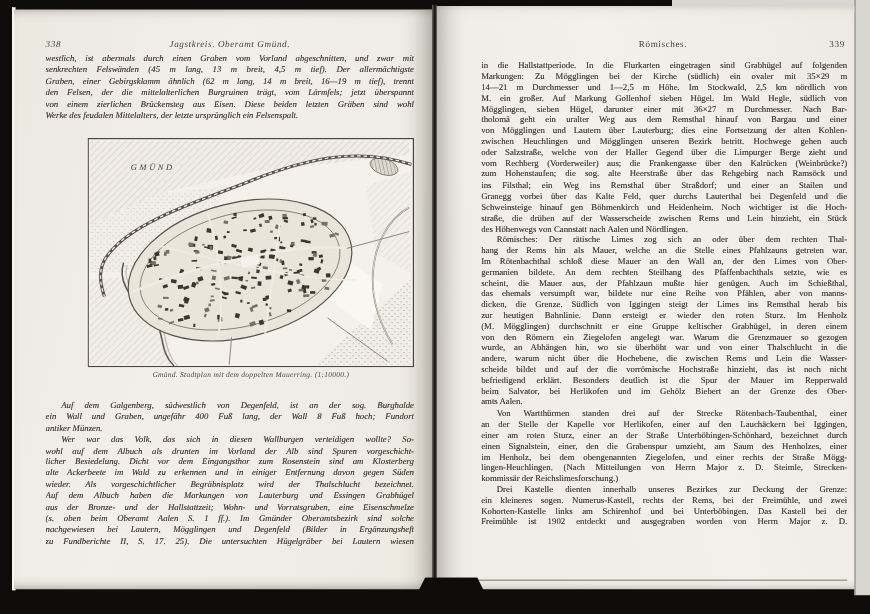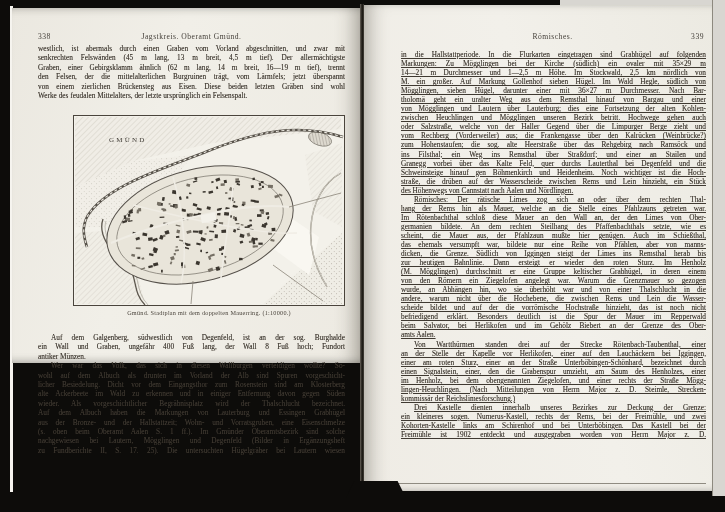--- a/index.html
+++ b/index.html
@@ -14,40 +14,41 @@
   .bg-rightstrip{position:absolute;left:712px;top:0;width:13px;height:496px;background:#d8d6d1;border-left:1px solid #8d897f;}
   .edge-left-highlight{position:absolute;left:10px;top:6px;width:3px;height:486px;background:#f6f4ef;}
   .gutter{position:absolute;left:360px;top:4px;width:4px;height:489px;
     background:linear-gradient(to right,#6a645c,#17140f 55%,#45413a);}
   .binding-foot{position:absolute;left:346px;top:481px;width:60px;height:17px;background:#0d0c0a;
     clip-path:polygon(14% 0,86% 0,100% 100%,0 100%);}
   .page-bottom-line-right{position:absolute;left:380px;top:483px;width:326px;height:1px;background:#8f8b81;}
   
   .page{position:absolute;color:var(--ink,#3f3931);}
   .page-left{
-    left:12px;top:8px;width:348px;height:355px;
+    left:12px;top:8px;width:348px;height:483px;
     background:linear-gradient(105deg,#ebe8e0,#f1efe8 40%,#edeae2);
     box-shadow:inset -16px 0 20px -12px rgba(55,50,40,.45), inset 0 -7px 9px -7px rgba(0,0,0,.35), inset 0 7px 7px -7px rgba(0,0,0,.25);
+    font-style:italic;
   }
   .page-right{
     left:364px;top:5px;width:348px;height:486px;
     background:linear-gradient(255deg,#eceae2,#f2f0ea 45%,#efece5);
     box-shadow:inset 16px 0 20px -12px rgba(55,50,40,.4), inset 0 -5px 7px -6px rgba(0,0,0,.3), inset 0 6px 6px -7px rgba(0,0,0,.18);
   }
   
   .hd{position:absolute;left:26px;right:15px;display:flex;align-items:baseline;
       font-size:7.6px;letter-spacing:.5px;color:#45403a;}
   .page-left .hd{top:24px;}
   .page-right .hd{top:27px;left:37px;right:8px;}
   .hd .num{width:44px;}
   .hd .num.r{text-align:right;}
   .hd .run{flex:1;text-align:center;}
   
   .tb{position:absolute;left:26px;right:15px;}
-  .page-right .tb{left:37px;right:6px;text-decoration:underline;}
+  .page-right .tb{left:37px;right:6px;}
   .ln{font-size:7.3px;line-height:9.4px;height:9.4px;overflow:hidden;
       color:var(--ink,#3f3931);text-shadow:0 0 .4px rgba(63,57,49,.55);}
   .page-right .ln{line-height:9.05px;height:9.05px;}
   .j{text-align:justify;text-align-last:justify;}
   .e{text-align-last:left;}
   .ind{text-indent:13px;}
   #p1{top:36px;}
   #p2{top:325px;}
   #rbody{top:45px;}
   

